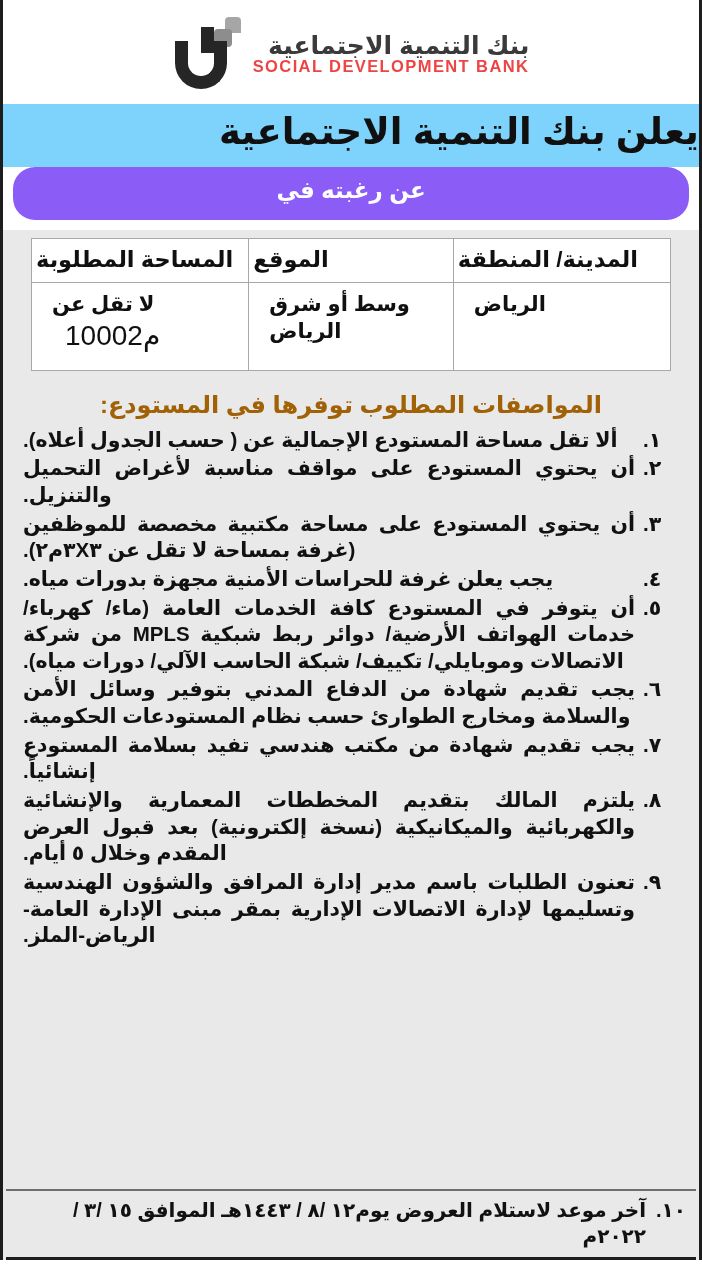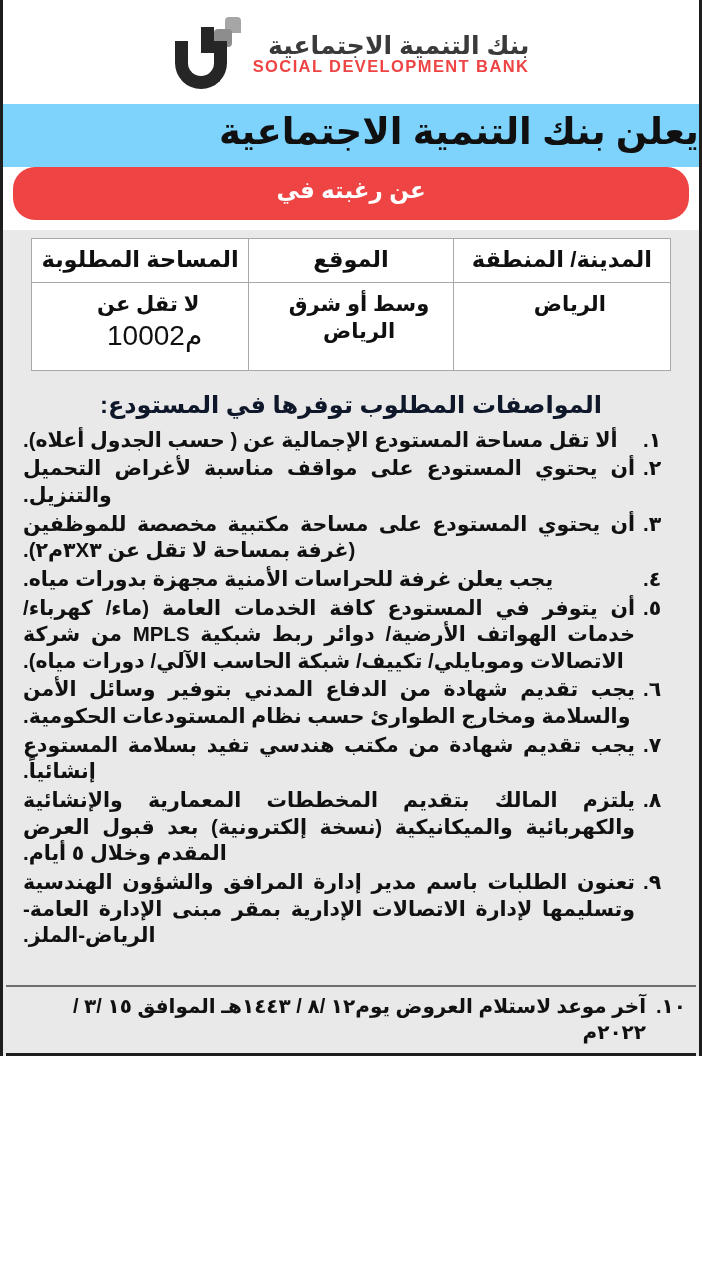--- a/index.html
+++ b/index.html
@@ -13,21 +13,21 @@
 
   body {
     font-family:"Liberation Sans", "DejaVu Sans", sans-serif;
     color:#111111;
     overflow:hidden;
   }
 
   .page {
     position:relative;
     width:702px;
-    height:1056px;
+    height:1260px;
     background:#e9e9e9;
     border-left:3px solid #1d1d1d;
     border-right:3px solid #1d1d1d;
     overflow:hidden;
   }
 
   
   .logo-band {
     background:#ffffff;
     height:104px;
@@ -100,21 +100,21 @@
     letter-spacing:-0.5px;
     white-space:nowrap;
   }
 
   
   .banner-wrap {
     background:#ffffff;
     padding:0 10px 10px 10px;
   }
   .banner {
-    background:#ef4444;
+    background:#8b5cf6;
     border-radius:22px;
     color:#ffffff;
     text-align:center;
     padding:10px 0 14px 0;
   }
   .banner .line1 {
     font-size:23px;
     font-weight:bold;
     letter-spacing:0px;
     padding-bottom:2px;
@@ -132,21 +132,21 @@
     padding:8px 28px 10px 28px;
   }
   table.info {
     width:100%;
     border-collapse:collapse;
     background:#ffffff;
     table-layout:fixed;
   }
   table.info th, table.info td {
     border:1px solid #a8a8a8;
-    text-align:center;
+    text-align:left;
     vertical-align:top;
     background:#ffffff;
   }
   table.info th {
     font-size:22.5px;
     font-weight:bold;
     padding:7px 4px 9px 4px;
     color:#101010;
   }
   table.info td {
@@ -164,21 +164,21 @@
 
   
   .specs {
     background:#e9e9e9;
     padding:4px 16px 0 16px;
   }
   .specs-title {
     text-align:center;
     font-size:24px;
     font-weight:bold;
-    color:#0f172a;
+    color:#a16207;
     padding:6px 0 8px 0;
     letter-spacing:-0.3px;
   }
   ol.spec-list {
     list-style:none;
     padding:0 4px 0 4px;
     margin:0;
   }
   ol.spec-list li {
     display:flex;

